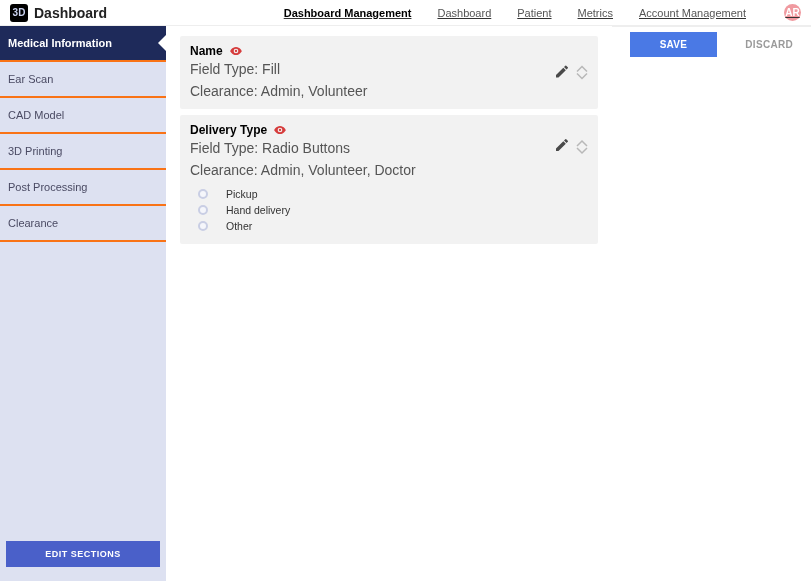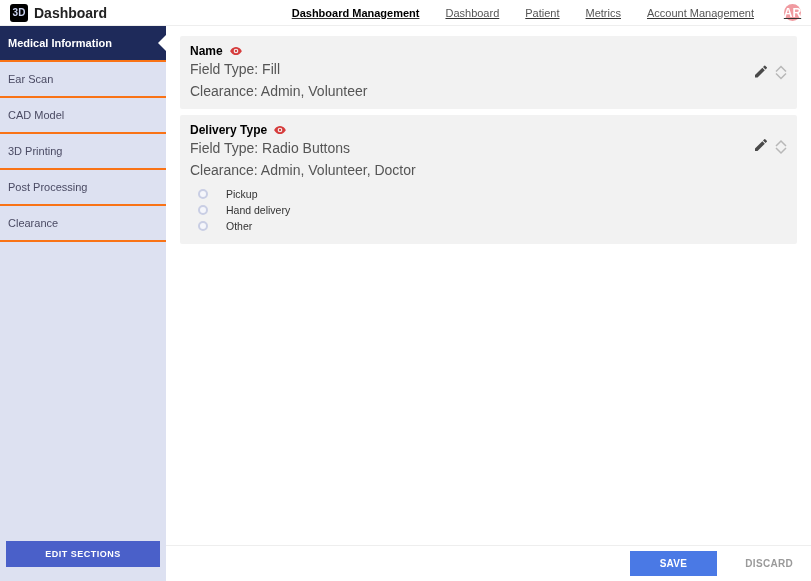--- a/index.html
+++ b/index.html
@@ -31,23 +31,23 @@
     margin-right: 6px;
     display:flex;align-items:center;justify-content:center;
     font-size:10px;color:#cbd3f0;font-weight:700;
   }
   .app-title { font-weight: 700; font-size: 14px; color:#222; }
   .nav { margin-left: auto; display: flex; align-items: center; gap: 26px; text-decoration: underline; }
   .nav-item { color:#555; font-size: 11px; cursor:pointer; }
   .nav-item.active { font-weight:700; color:#000; }
   .avatar {
     width:17px;height:17px;border-radius:50%;
-    background:#f09aa0; color:#fff; font-size:12px; font-weight:600;
+    background:#f09aa0; color:#fff; font-size:10px; font-weight:600;
     display:flex;align-items:center;justify-content:center;
-    margin-left: 4px;
+    margin-left: 12px;
   }
 
   
   .body { flex:1; display:flex; min-height:0; }
 
   
   .sidebar {
     width:166px;
     background:#dde1f1;
     display:flex;
@@ -100,21 +100,21 @@
     font-size:9px;
     font-weight:700;
     letter-spacing:0.5px;
     text-align:center;
     padding:8px 8px;
     border:none;
     cursor:pointer;
   }
 
   
-  .main { flex:1; display:flex; flex-direction:column; min-height:0;justify-content:flex-end; }
+  .main { flex:1; display:flex; flex-direction:row; min-height:0;justify-content:flex-end; }
   .fields { flex:1; overflow:auto; padding:10px 14px 10px 14px; }
 
   .field-card {
     background:#f2f2f2;
     border-radius:2px;
     margin-bottom:6px;
     padding:8px 12px 8px 10px;
     position:relative;
   }
   .field-header { display:flex; align-items:center; gap:6px; }

